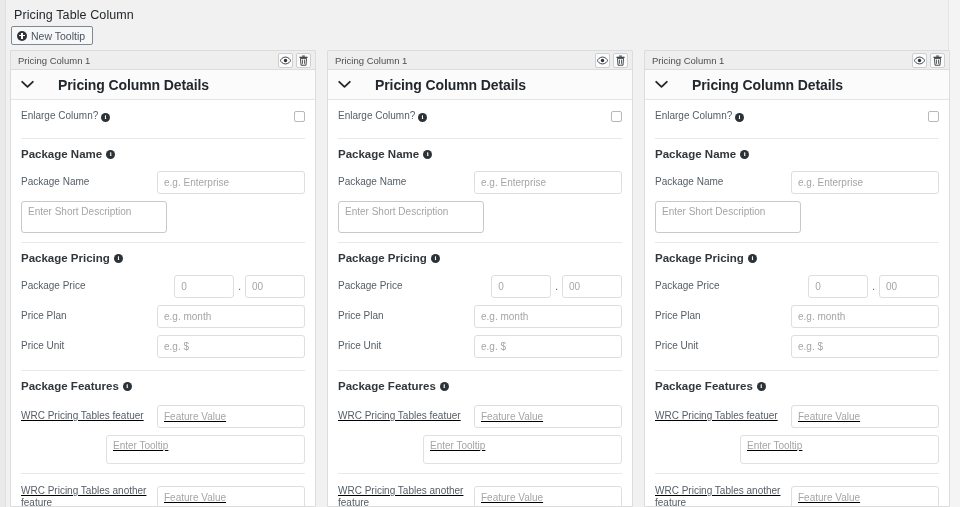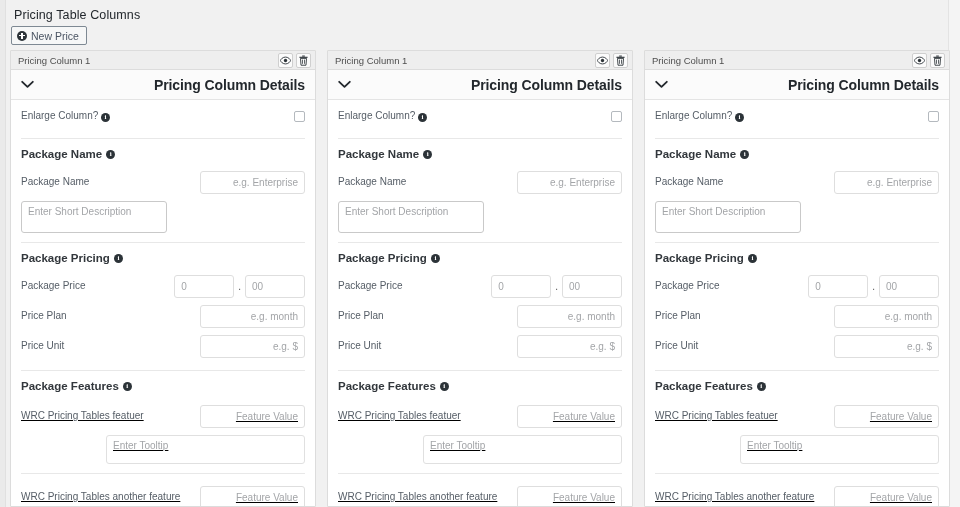--- a/index.html
+++ b/index.html
@@ -105,21 +105,20 @@
 
   
   .panel-head {
     height: 30px;
     background: #fbfbfb;
     border-bottom: 1px solid #e4e4e4;
     display: flex; align-items: center;
     padding: 0 10px;
     gap: 24px;
     flex: none;
-    justify-content: space-between;
   }
   .chevron { flex: none; display: block; }
   .panel-head-title {
     font-size: 14px; font-weight: bold; color: #23282d;
     letter-spacing: -.1px;
   }
 
   
   .panel-body {
     flex: 1;
@@ -168,21 +167,21 @@
     border: 1px solid #dedede;
     border-radius: 3px;
     background: #fff;
     font-size: 10px;
     color: #2c3338;
     padding: 0 6px;
     outline: none;
     font-family: "Liberation Sans", sans-serif;
   }
   .inp::placeholder { color: #a3a5a8; }
-  .w-field { width: 105px; flex: none; text-align: right; }
+  .w-field { width: 148px; flex: none; }
 
   .price-wrap { display: flex; align-items: center; gap: 4px; flex: none; }
   .price-a { width: 60px; }
   .price-b { width: 60px; }
   .dot { font-size: 10px; color: #555; }
 
   .ta {
     border: 1px solid #c9c9c9;
     border-radius: 3px;
     background: #fff;
@@ -208,25 +207,25 @@
   .feature-block { padding-top: 2px; text-decoration: underline; }
 </style>
 </head>
 <body>
 
 <div class="page">
 
   <div class="gutter-left"></div>
   <div class="gutter-right"></div>
 
-  <div class="page-title">Pricing Table Columns</div>
+  <div class="page-title">Pricing Table Column</div>
 
   <div class="new-column-btn">
     <span class="plus-circle"></span>
-    <span>New Price</span>
+    <span>New Tooltip</span>
   </div>
 
   <div class="columns" id="columns">
   <div class="column">
 
     <div class="col-bar">
       <span class="col-bar-title">Pricing Column 1</span>
 
       <span class="icon-btn">
         <svg width="11" height="9" viewBox="0 0 16 12">

